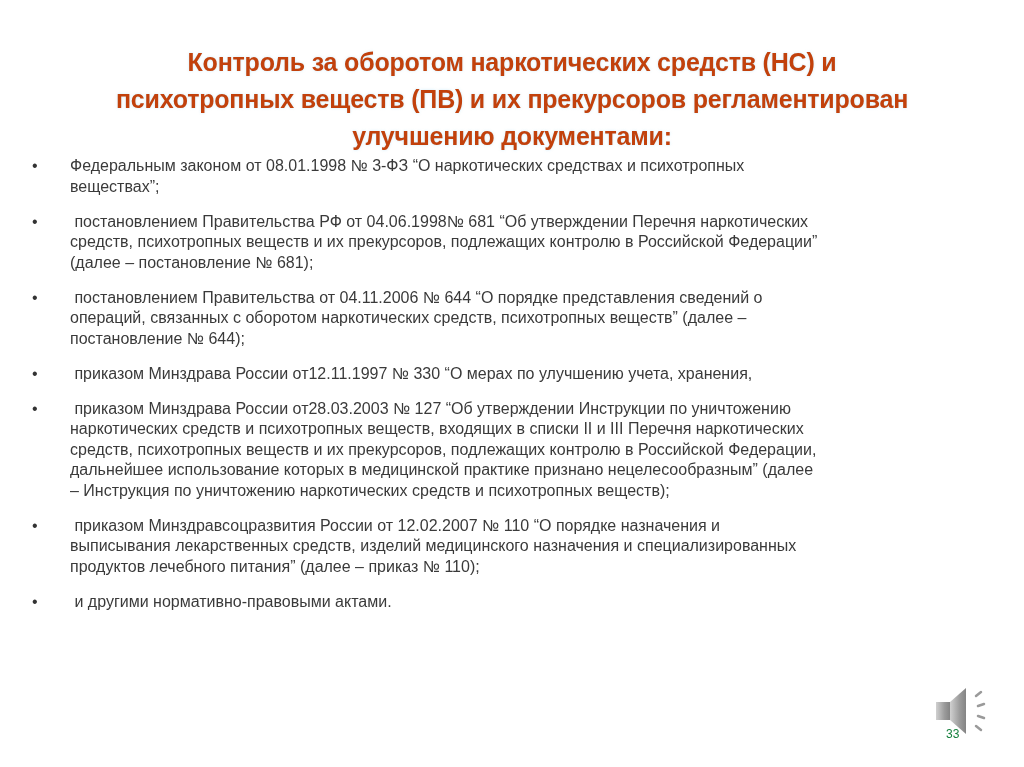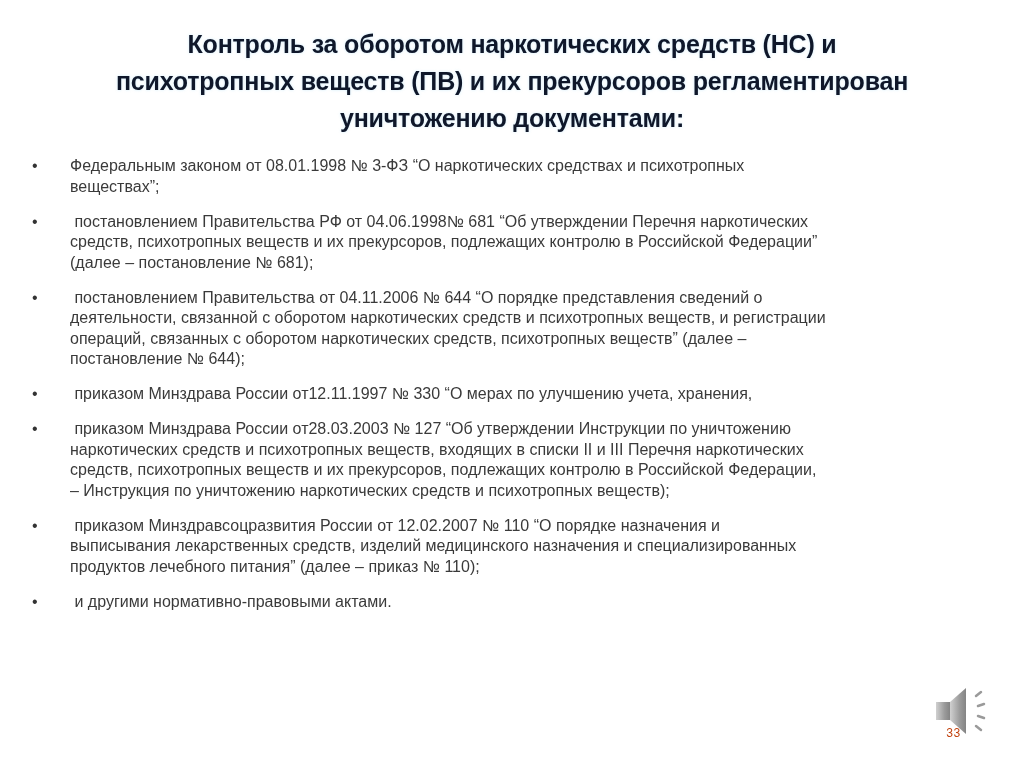--- a/index.html
+++ b/index.html
@@ -1,39 +1,39 @@
 <!DOCTYPE html>
 <html><head>
 <meta charset="utf-8">
 <style>
   html, body { margin: 0; padding: 0; }
   body {
     width: 1024px; height: 767px; background: #ffffff; position: relative; overflow: hidden;
     font-family: "Liberation Sans", "DejaVu Sans", sans-serif;
   }
   .title {
-    position: absolute; left: 40px; top: 26px; width: 944px;
-    text-align: center; color: #0f172a; font-weight: bold;
+    position: absolute; left: 40px; top: 44px; width: 944px;
+    text-align: center; color: #c2410c; font-weight: bold;
     font-size: 25px; line-height: 37px; letter-spacing: -0.2px;
     text-shadow: 0 0 3px rgba(120,200,240,0.35);
   }
   .content { position: absolute; left: 30px; top: 156px; width: 965px; }
   .item { display: flex; margin-bottom: 14.5px; }
   .bullet { width: 38px; flex: 0 0 38px; font-size: 16px; line-height: 20.5px; color: #333; padding-left: 2px; }
   .text { flex: 1; font-size: 16px; line-height: 20.5px; color: #3a3a3a; }
   .speaker { position: absolute; left: 932px; top: 682px; width: 70px; height: 60px; }
-  .page-number { position: absolute; left: 946px; top: 727px; font-size: 12px; color: #c2410c; font-family: Liberation Mono, monospace; }
+  .page-number { position: absolute; left: 946px; top: 727px; font-size: 12px; color: #15803d; }
 </style>
 </head>
 <body>
 
 <div class="title">
   <div>Контроль за оборотом наркотических средств (НС) и</div>
   <div>психотропных веществ (ПВ) и их прекурсоров регламентирован</div>
-  <div>уничтожению документами:</div>
+  <div>улучшению документами:</div>
 </div>
 
 <div class="content">
   <div class="item">
     <div class="bullet">•</div>
     <div class="text">
       <div>Федеральным законом от 08.01.1998 № 3-ФЗ “О наркотических средствах и психотропных</div>
       <div>веществах”;</div>
     </div>
   </div>
@@ -42,37 +42,37 @@
     <div class="text">
       <div style="white-space:pre"> постановлением Правительства РФ от 04.06.1998№ 681 “Об утверждении Перечня наркотических</div>
       <div>средств, психотропных веществ и их прекурсоров, подлежащих контролю в Российской Федерации”</div>
       <div>(далее – постановление № 681);</div>
     </div>
   </div>
   <div class="item">
     <div class="bullet">•</div>
     <div class="text">
       <div style="white-space:pre"> постановлением Правительства от 04.11.2006 № 644 “О порядке представления сведений о</div>
-      <div>деятельности, связанной с оборотом наркотических средств и психотропных веществ, и регистрации</div>
       <div>операций, связанных с оборотом наркотических средств, психотропных веществ” (далее –</div>
       <div>постановление № 644);</div>
     </div>
   </div>
   <div class="item">
     <div class="bullet">•</div>
     <div class="text">
       <div style="white-space:pre"> приказом Минздрава России от12.11.1997 № 330 “О мерах по улучшению учета, хранения,</div>
     </div>
   </div>
   <div class="item">
     <div class="bullet">•</div>
     <div class="text">
       <div style="white-space:pre"> приказом Минздрава России от28.03.2003 № 127 “Об утверждении Инструкции по уничтожению</div>
       <div>наркотических средств и психотропных веществ, входящих в списки II и III Перечня наркотических</div>
       <div>средств, психотропных веществ и их прекурсоров, подлежащих контролю в Российской Федерации,</div>
+      <div>дальнейшее использование которых в медицинской практике признано нецелесообразным” (далее</div>
       <div>– Инструкция по уничтожению наркотических средств и психотропных веществ);</div>
     </div>
   </div>
   <div class="item">
     <div class="bullet">•</div>
     <div class="text">
       <div style="white-space:pre"> приказом Минздравсоцразвития России от 12.02.2007 № 110 “О порядке назначения и</div>
       <div>выписывания лекарственных средств, изделий медицинского назначения и специализированных</div>
       <div>продуктов лечебного питания” (далее – приказ № 110);</div>
     </div>

